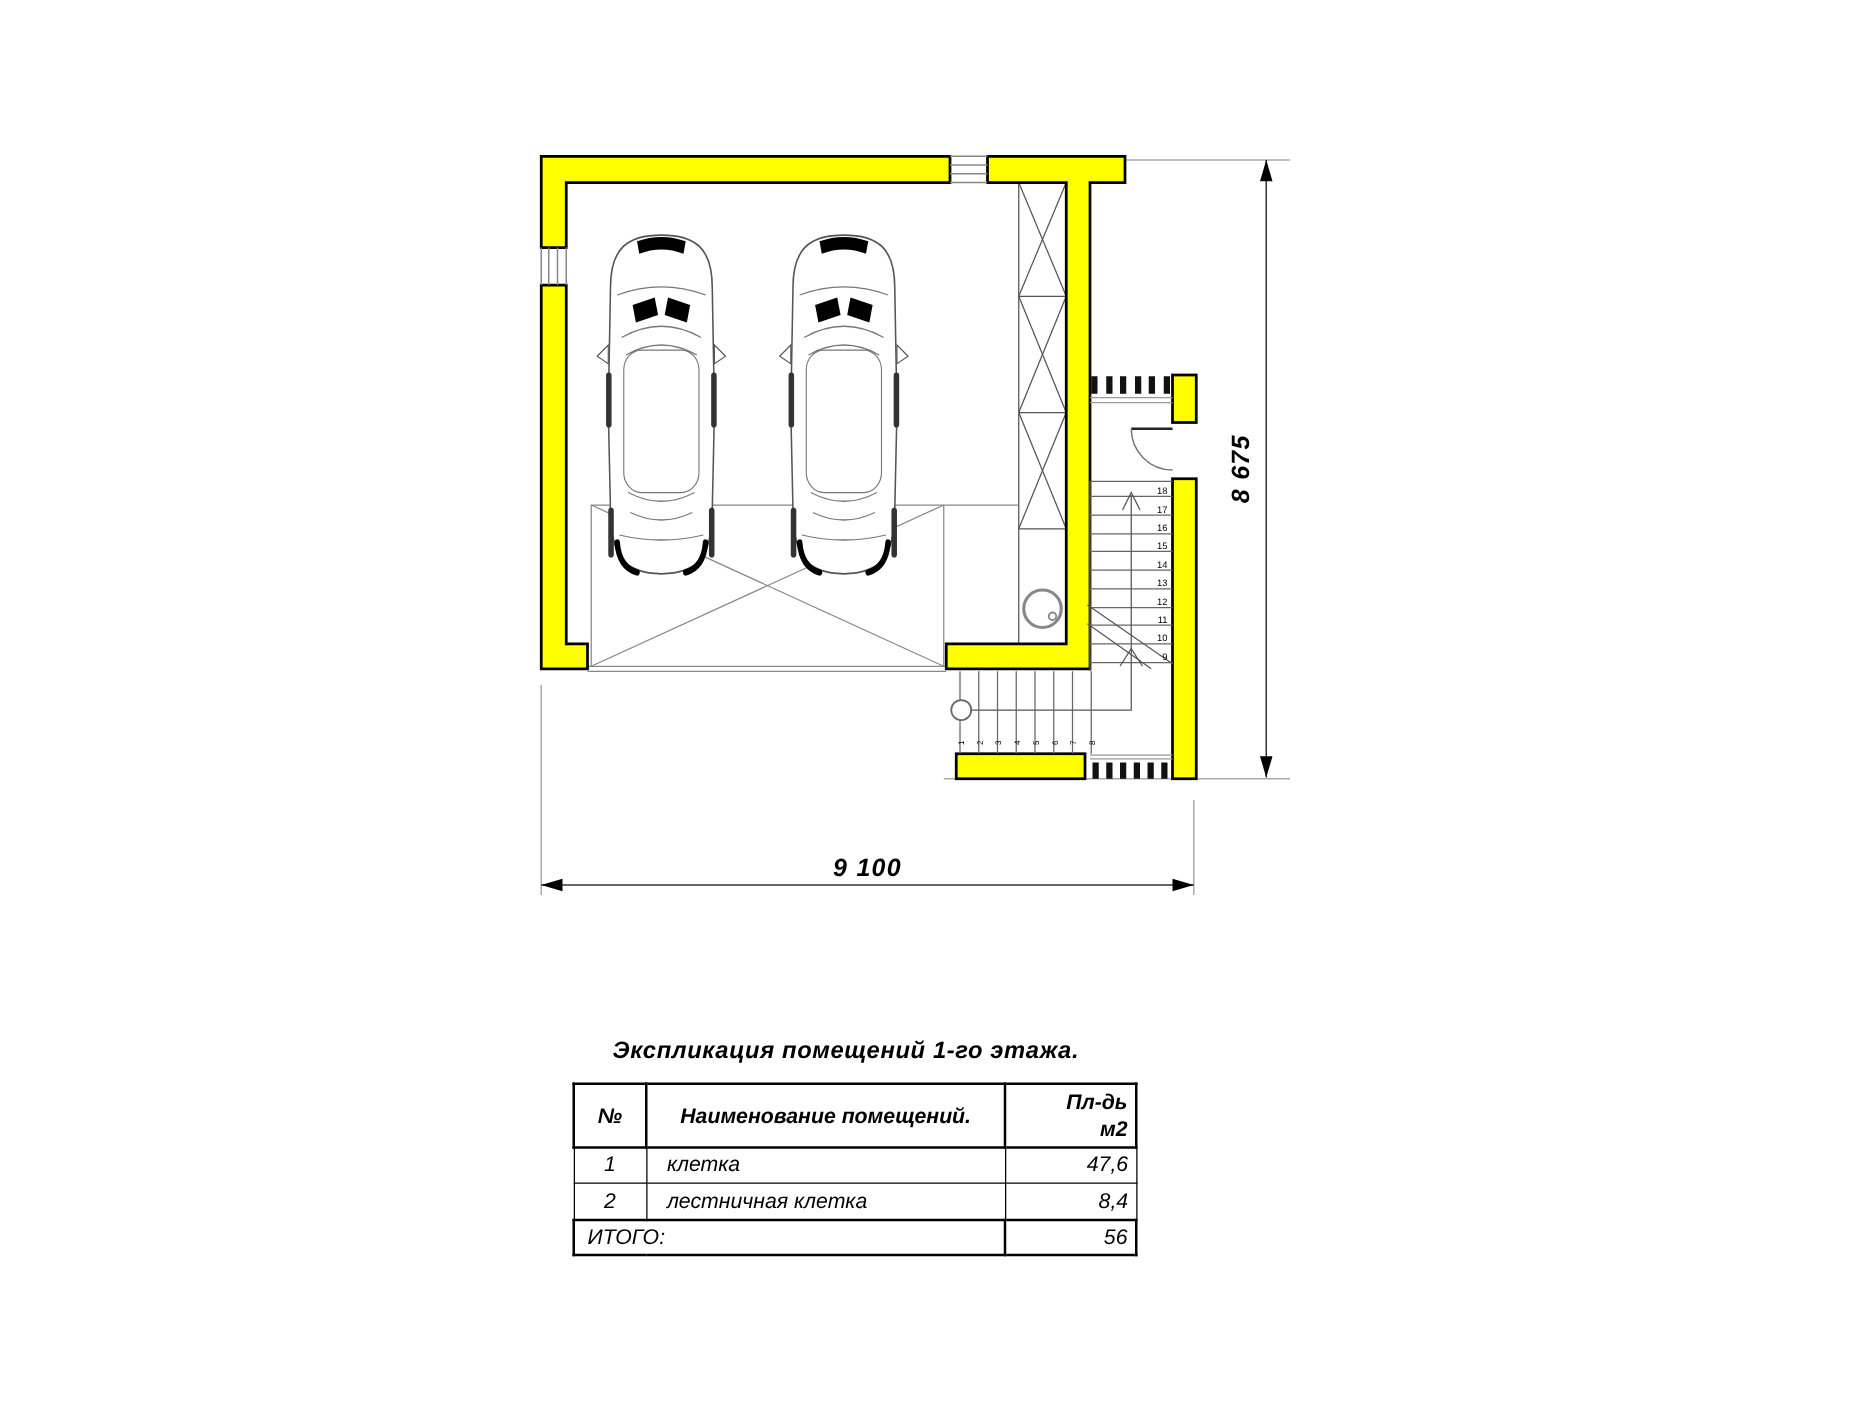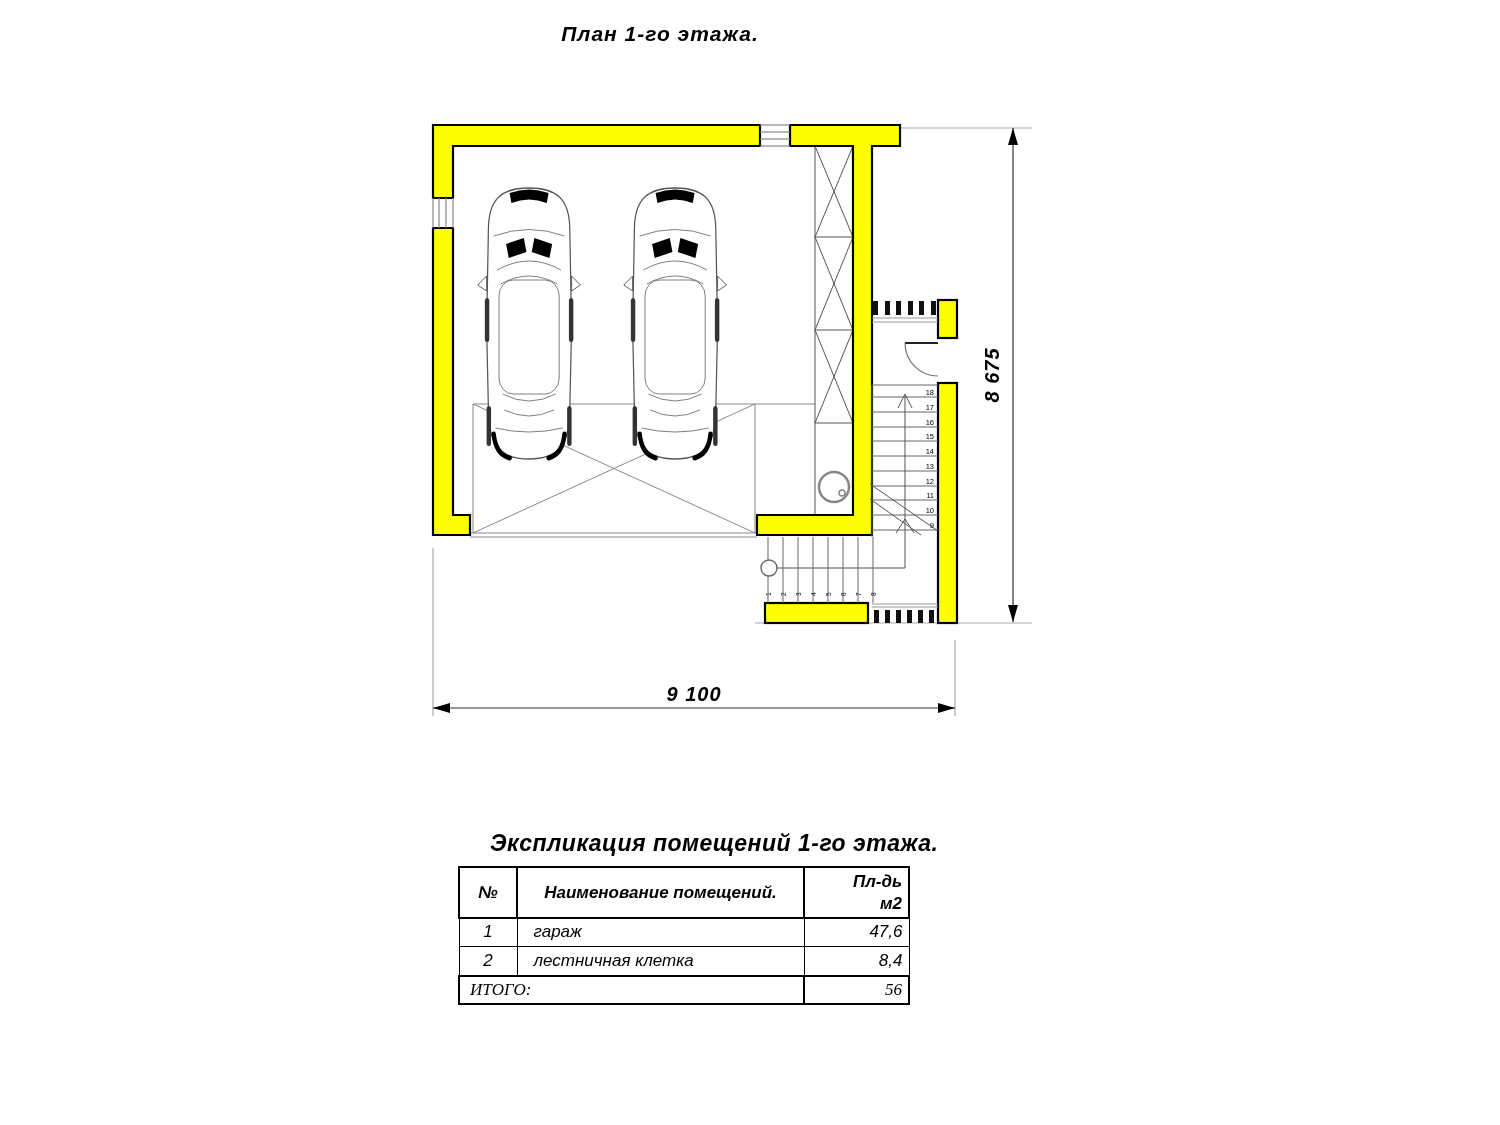--- a/index.html
+++ b/index.html
@@ -1,48 +1,47 @@
 <!DOCTYPE html>
 <html><head>
 <meta charset="utf-8">
 <style>
   html,body{margin:0;padding:0;background:#fff;}
   #canvas{position:relative;width:1500px;height:1125px;background:#ffffff;overflow:hidden;
           font-family:"Liberation Sans",sans-serif;color:#000;}
   #page-title{position:absolute;left:430px;top:22px;width:460px;text-align:center;
               font-size:21px;font-style:italic;font-weight:bold;letter-spacing:1px;}
   #plan-svg{position:absolute;left:410px;top:95px;}
-  #explication-title{position:absolute;left:490px;top:830px;font-size:23px;font-style:italic;
+  #explication-title{position:absolute;left:490px;top:830px;font-size:19px;font-style:italic;
                      font-weight:bold;letter-spacing:0.5px;}
   #explication-table{position:absolute;left:458px;top:866px;border-collapse:collapse;
                      table-layout:fixed;width:410px;font-style:italic;font-size:17px;}
   #explication-table td{border:1.4px solid #000;padding:0 6px;vertical-align:middle;}
   #explication-table .outer{border:2.2px solid #000;}
   #explication-table .hdr{text-align:center;font-weight:bold;height:49px;line-height:1.25;}
   #explication-table .cnum{width:44px;text-align:center;}
   #explication-table .cname{width:273px;}
   #explication-table .carea{width:91px;text-align:right;}
   #explication-table .r1{height:28px;}
   #explication-table .r2{height:30px;}
-  #explication-table .rt{height:28px;font-family:Liberation Serif, serif;}
+  #explication-table .rt{height:28px;}
   #explication-table .name-val{padding-left:16px;}
   #explication-table .total-cell{padding-left:10px;}
   #explication-table .total-val{border-left:none;margin-top:40px;}
   .summary-line{position:absolute;left:465px;font-size:27px;font-style:italic;font-weight:bold;
                 letter-spacing:1px;}
   .summary-line sup{font-size:17px;}
   #summary-1{top:1033px;}
   #summary-2{top:1078px;}
 </style>
 </head>
 <body>
 
 <div id="canvas">
 
-  <div id="page-title">План 1-го этажа.</div>
 
   <svg id="plan-svg" width="650" height="640" viewBox="410 95 650 640">
 
     <defs>
       <g id="car-shape">
         <path d="M14,52 C14,20 30,10 60,10 C90,10 106,20 106,52 L108,150 L106,230
                  C106,268 92,281 60,281 C28,281 14,268 14,230 L12,150 Z" fill="#ffffff" stroke="#555" stroke-width="1.4"></path>
         <path d="M38,15 Q60,8 82,15 L80,25 Q60,18 40,25 Z" fill="#000"></path>
         <path d="M20,58 Q60,45 100,58" fill="none" stroke="#777" stroke-width="1"></path>
         <path d="M34,66 L54,60 L57,74 L37,80 Z" fill="#000"></path>
@@ -232,21 +231,21 @@
         <tr>
       <td class="outer hdr cnum">№</td>
       <td class="outer hdr cname">Наименование помещений.</td>
       <td class="outer hdr carea">
         <div>Пл-дь</div>
         <div>м2</div>
       </td>
     </tr>
     <tr class="r1">
       <td class="cnum">1</td>
-      <td class="cname name-val">гараж</td>
+      <td class="cname name-val">клетка</td>
       <td class="carea">47,6</td>
     </tr>
     <tr class="r2">
       <td class="cnum">2</td>
       <td class="cname name-val">лестничная клетка</td>
       <td class="carea">8,4</td>
     </tr>
     <tr class="rt">
       <td class="outer total-cell" colspan="2">ИТОГО:</td>
       <td class="outer carea total-val">56</td>

